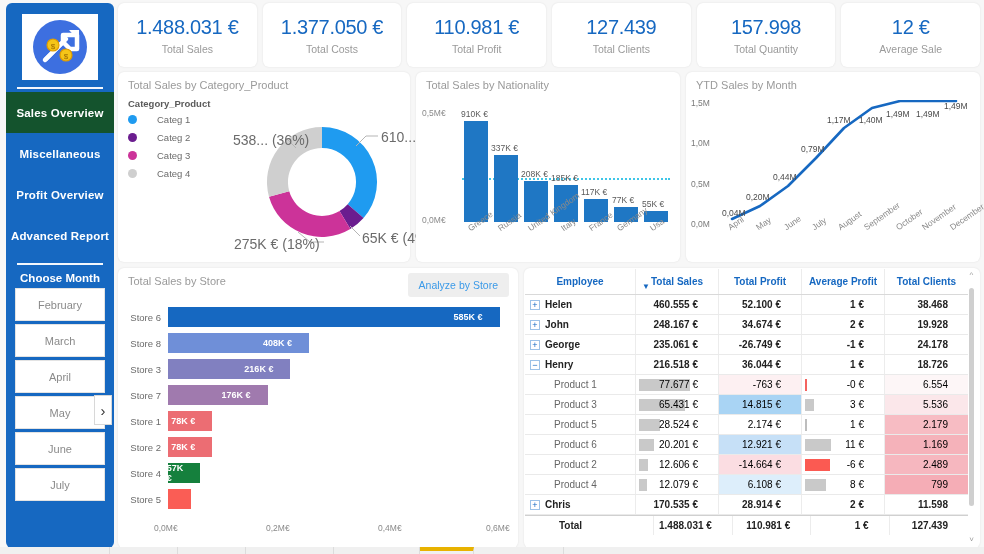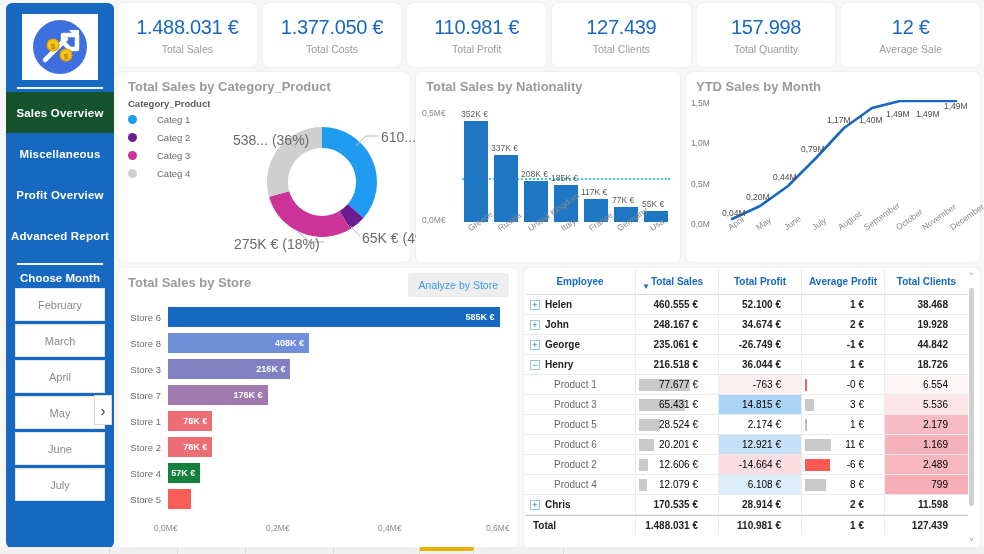--- a/index.html
+++ b/index.html
@@ -70,21 +70,21 @@
   .kpi-value { color: #1668c1; font-size: 20px; font-weight: 400; letter-spacing:-.3px; }
   .kpi-label { color: #9a9a9a; font-size: 10.5px; margin-top: 4px; }
 
   
   .panel {
     position: absolute; background: #fff; border-radius: 6px;
     box-shadow: 0 0 2px rgba(0,0,0,.10);
   }
   .panel-title {
     position: absolute; left: 10px; top: 7px;
-    color: #9a9a9a; font-size: 13px; font-weight: 700;
+    color: #9a9a9a; font-size: 11px; font-weight: 400;
   }
 
   #p-donut { left: 118px; top: 72px; width: 292px; height: 190px; }
   #p-nation { left: 416px; top: 72px; width: 264px; height: 190px; }
   #p-ytd   { left: 686px; top: 72px; width: 294px; height: 190px; }
   #p-store { left: 118px; top: 268px; width: 400px; height: 280px; }
   #p-table { left: 524px; top: 268px; width: 456px; height: 280px; }
 
   
   .legend { position: absolute; left: 10px; top: 26px; }
@@ -125,21 +125,21 @@
     color: #3b9ae8; font-size: 10.5px;
   }
   .store-rows { position: absolute; left: 10px; top: 36px; width: 380px; }
   .store-row { display: flex; align-items: center; height: 26px; }
   .store-name { width: 40px; text-align: right; color: #6b6b6b; font-size: 9.5px; padding-right: 7px; }
   .store-track { position: relative; flex: 1; height: 20px; }
   .store-bar {
     position: absolute; left: 0; top: 0; height: 20px;
     display: flex; align-items: center; justify-content: flex-end;
   }
-  .store-val { color: #fff; font-size: 9px; font-weight: bold; padding-right: 5px; }
+  .store-val { color: #fff; font-size: 9px; font-weight: bold; padding-right: 17px; }
   .store-axis { position: absolute; left: 50px; top: 255px; width: 340px; height: 14px; }
   .store-tick { position: absolute; font-size: 8.5px; color: #8a8a8a; }
 
   
   .tbl { position: absolute; left: 1px; top: 1px; width: 443px; font-size: 10px; }
   .tr { display: flex; border-bottom: 1px solid #eaeaea; height: 20px; align-items: center; }
   .tr.head { height: 26px; border-bottom: 1px solid #d9d9d9; }
   .th {
     color: #1668c1; font-weight: bold; font-size: 10px;
     display: flex; align-items: center; justify-content: center;
@@ -306,21 +306,21 @@
     <div class="nat-plot">
       <div class="avg-line" style="bottom:42px;"></div>
       <div class="nat-bar" style="left:2px;   height:101px;"></div>
       <div class="nat-bar" style="left:32px;  height:67px;"></div>
       <div class="nat-bar" style="left:62px;  height:41px;"></div>
       <div class="nat-bar" style="left:92px;  height:37px;"></div>
       <div class="nat-bar" style="left:122px; height:23px;"></div>
       <div class="nat-bar" style="left:152px; height:15px;"></div>
       <div class="nat-bar" style="left:182px; height:11px;"></div>
 
-      <div class="nat-vlbl" style="left:-1px;  bottom:103px;">352K €</div>
+      <div class="nat-vlbl" style="left:-1px;  bottom:103px;">910K €</div>
       <div class="nat-vlbl" style="left:29px;  bottom:69px;">337K €</div>
       <div class="nat-vlbl" style="left:59px;  bottom:43px;">208K €</div>
       <div class="nat-vlbl" style="left:89px;  bottom:39px;">185K €</div>
       <div class="nat-vlbl" style="left:119px; bottom:25px;">117K €</div>
       <div class="nat-vlbl" style="left:150px; bottom:17px;">77K €</div>
       <div class="nat-vlbl" style="left:180px; bottom:13px;">55K €</div>
 
       <div class="nat-xlbl" style="left:4px;   top:113px;">Greece</div>
       <div class="nat-xlbl" style="left:34px;  top:113px;">Russia</div>
       <div class="nat-xlbl" style="left:64px;  top:113px;">United Kingdom</div>
@@ -500,21 +500,21 @@
         <div class="td c-num">
             <span class="numtxt bold">235.061 €</span>
           </div>
         <div class="td c-num">
             <span class="numtxt bold">-26.749 €</span>
           </div>
         <div class="td c-num">
             <span class="numtxt bold">-1 €</span>
           </div>
         <div class="td c-num" style="border-right:none;">
-            <span class="numtxt bold">44.842</span>
+            <span class="numtxt bold">24.178</span>
           </div>
       </div>
 
       <div class="tr">
         <div class="td c-emp">
             <span class="expander">−</span>
             <span class="bold">Henry</span>
           </div>
         <div class="td c-num">
             <span class="numtxt bold">216.518 €</span>
@@ -674,21 +674,21 @@
           </div>
         <div class="td c-num">
             <span class="numtxt bold">2 €</span>
           </div>
         <div class="td c-num" style="border-right:none;">
             <span class="numtxt bold">11.598</span>
           </div>
       </div>
 
       <div class="tr" style="border-top:1px solid #d0d0d0;border-bottom:none;">
-        <div class="td c-emp" style="padding-left:8px;">
+        <div class="td c-emp" style="padding-left:8px;margin-left:26px;">
             <span class="bold">Total</span>
           </div>
         <div class="td c-num">
             <span class="numtxt bold">1.488.031 €</span>
           </div>
         <div class="td c-num">
             <span class="numtxt bold">110.981 €</span>
           </div>
         <div class="td c-num">
             <span class="numtxt bold">1 €</span>

